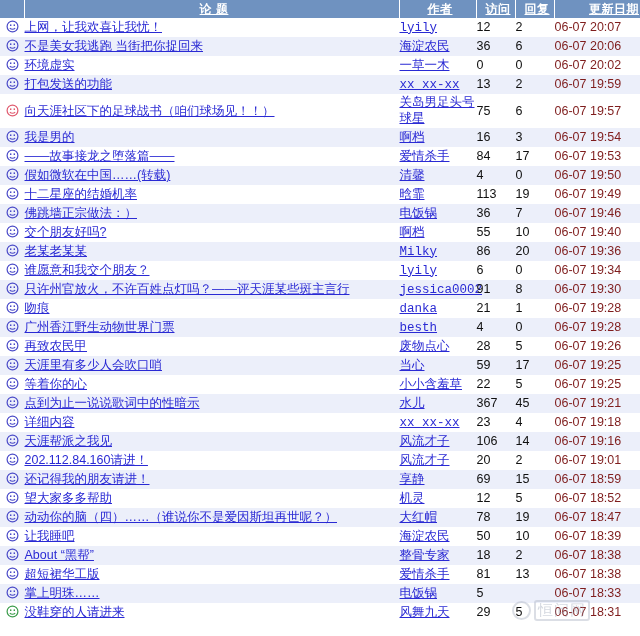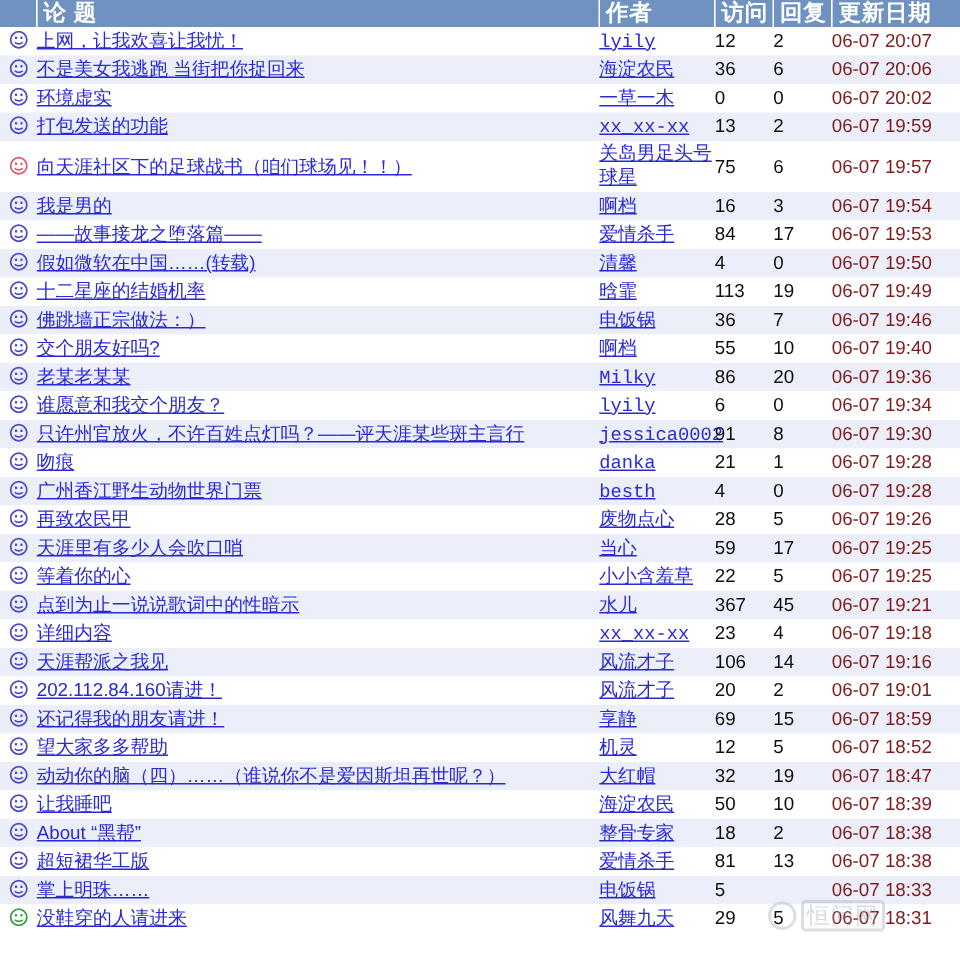--- a/index.html
+++ b/index.html
@@ -20,29 +20,30 @@
     width: 640px;
     border-collapse: collapse;
     table-layout: fixed;
   }
 
   
   #forum-table thead th {
     background: #6f92c0;
     color: #ffffff;
     font-weight: bold;
-    font-size: 15px;
+    font-size: 12px;
     height: 18px;
     line-height: 18px;
     padding: 0 0 0 4px;
-    text-align: left;
+    text-align: center;
     vertical-align: middle;
     border-right: 1px solid #ffffff;
     white-space: nowrap;
     letter-spacing: 0.5px;
+    text-decoration: underline;
   }
   th.col-icon {
     border-right: none;
     padding: 0;
     width: 20px;
   }
   th.col-title   { width: 370px; padding-left: 42px; }
   th.col-author  { width: 72px; }
   th.col-views   { width: 34px; }
   th.col-replies { width: 34px; margin-left: 25px; }
@@ -469,21 +470,21 @@
       </tr>
       <tr class="row-odd">
         <td class="c-icon"><span class="smiley"><svg width="13" height="13" viewBox="0 0 13 13">
               <circle cx="6.5" cy="6.5" r="5.4" fill="none" stroke="#4a4ac8" stroke-width="1.2"></circle>
               <rect x="4" y="4.4" width="1.4" height="1.6" fill="#4a4ac8"></rect>
               <rect x="7.6" y="4.4" width="1.4" height="1.6" fill="#4a4ac8"></rect>
               <path d="M3.8 8.2 Q6.5 10.2 9.2 8.2" fill="none" stroke="#4a4ac8" stroke-width="1.1"></path>
             </svg></span></td>
         <td class="c-title"><a class="link title-link">动动你的脑（四）……（谁说你不是爱因斯坦再世呢？）</a></td>
         <td class="c-author"><a class="link author-link">大红帽</a></td>
-        <td class="c-views"><span class="num">32</span></td>
+        <td class="c-views"><span class="num">78</span></td>
         <td class="c-replies"><span class="num">19</span></td>
         <td class="c-date"><span class="date">06-07 18:47</span></td>
       </tr>
       <tr class="row-even">
         <td class="c-icon"><span class="smiley"><svg width="13" height="13" viewBox="0 0 13 13">
               <circle cx="6.5" cy="6.5" r="5.4" fill="none" stroke="#4a4ac8" stroke-width="1.2"></circle>
               <rect x="4" y="4.4" width="1.4" height="1.6" fill="#4a4ac8"></rect>
               <rect x="7.6" y="4.4" width="1.4" height="1.6" fill="#4a4ac8"></rect>
               <path d="M3.8 8.2 Q6.5 10.2 9.2 8.2" fill="none" stroke="#4a4ac8" stroke-width="1.1"></path>
             </svg></span></td>

